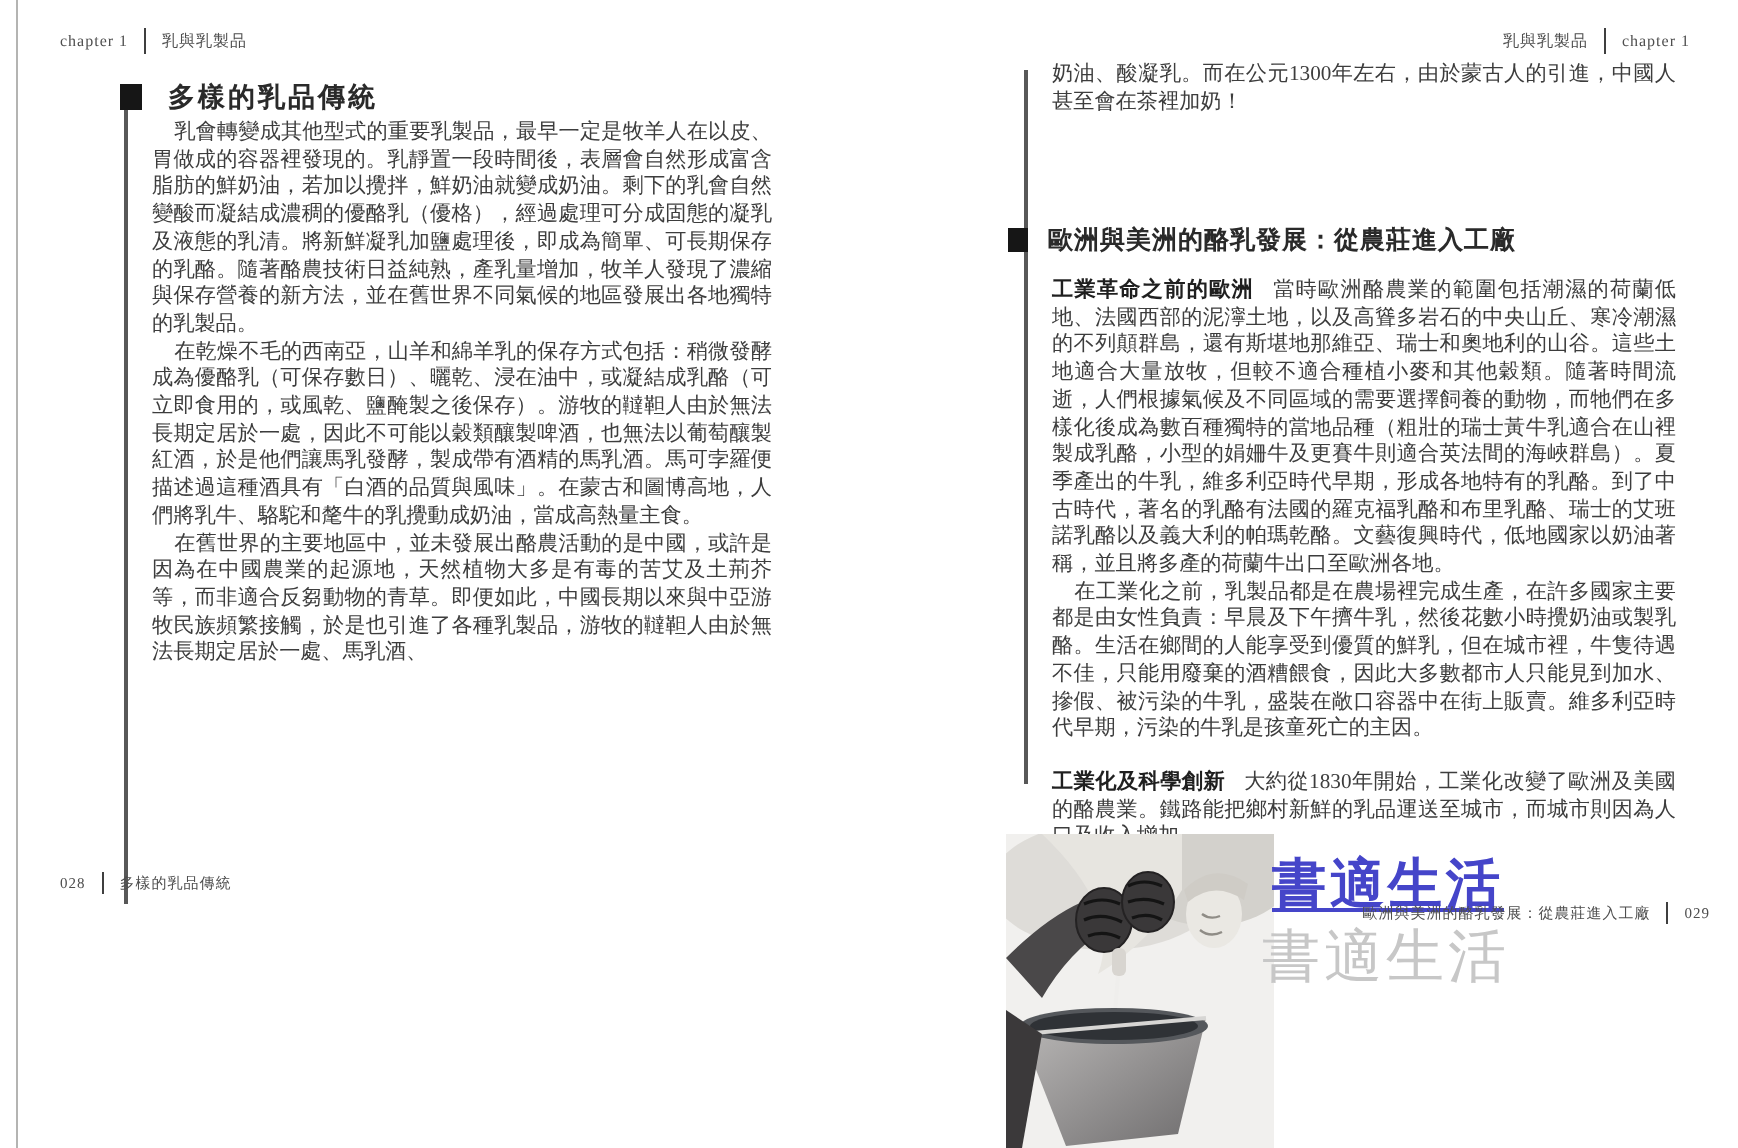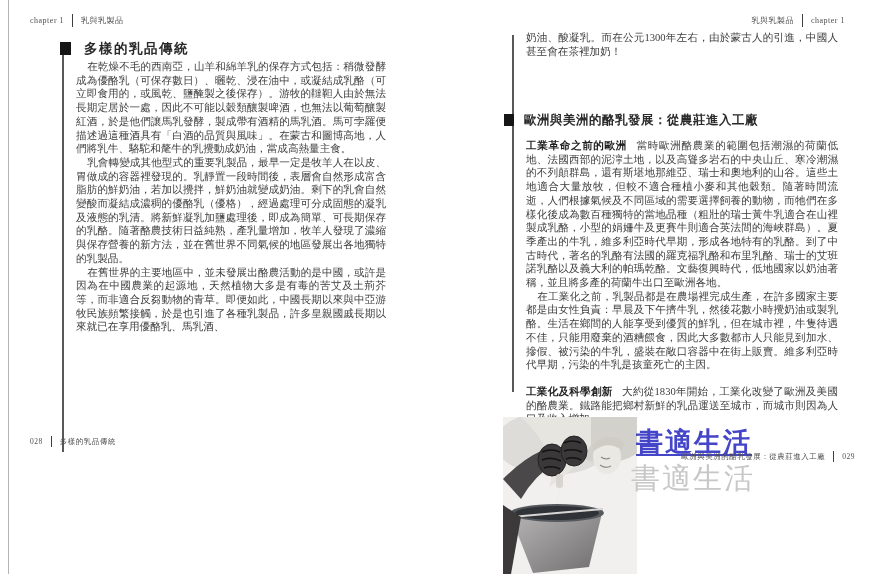--- a/index.html
+++ b/index.html
@@ -67,23 +67,23 @@
     <span>chapter 1</span>
   </div>
 
   <div class="vrule" id="rule-left"></div>
   <div class="page-title">
     <span class="sq"></span>
     <span class="t">多樣的乳品傳統</span>
   </div>
 
   <div class="body-text" id="body-left">
+    <p>乳會轉變成其他型式的重要乳製品，最早一定是牧羊人在以皮、胃做成的容器裡發現的。乳靜置一段時間後，表層會自然形成富含脂肪的鮮奶油，若加以攪拌，鮮奶油就變成奶油。剩下的乳會自然變酸而凝結成濃稠的優酪乳（優格），經過處理可分成固態的凝乳及液態的乳清。將新鮮凝乳加鹽處理後，即成為簡單、可長期保存的乳酪。隨著酪農技術日益純熟，產乳量增加，牧羊人發現了濃縮與保存營養的新方法，並在舊世界不同氣候的地區發展出各地獨特的乳製品。</p>
     <p>在乾燥不毛的西南亞，山羊和綿羊乳的保存方式包括：稍微發酵成為優酪乳（可保存數日）、曬乾、浸在油中，或凝結成乳酪（可立即食用的，或風乾、鹽醃製之後保存）。游牧的韃靼人由於無法長期定居於一處，因此不可能以穀類釀製啤酒，也無法以葡萄釀製紅酒，於是他們讓馬乳發酵，製成帶有酒精的馬乳酒。馬可孛羅便描述過這種酒具有「白酒的品質與風味」。在蒙古和圖博高地，人們將乳牛、駱駝和氂牛的乳攪動成奶油，當成高熱量主食。</p>
-    <p>乳會轉變成其他型式的重要乳製品，最早一定是牧羊人在以皮、胃做成的容器裡發現的。乳靜置一段時間後，表層會自然形成富含脂肪的鮮奶油，若加以攪拌，鮮奶油就變成奶油。剩下的乳會自然變酸而凝結成濃稠的優酪乳（優格），經過處理可分成固態的凝乳及液態的乳清。將新鮮凝乳加鹽處理後，即成為簡單、可長期保存的乳酪。隨著酪農技術日益純熟，產乳量增加，牧羊人發現了濃縮與保存營養的新方法，並在舊世界不同氣候的地區發展出各地獨特的乳製品。</p>
-    <p>在舊世界的主要地區中，並未發展出酪農活動的是中國，或許是因為在中國農業的起源地，天然植物大多是有毒的苦艾及土荊芥等，而非適合反芻動物的青草。即便如此，中國長期以來與中亞游牧民族頻繁接觸，於是也引進了各種乳製品，許多皇親國戚長期以來就已在享用優酪乳、馬乳酒、</p>
+    <p>在舊世界的主要地區中，並未發展出酪農活動的是中國，或許是因為在中國農業的起源地，天然植物大多是有毒的苦艾及土荊芥等，而非適合反芻動物的青草。即便如此，中國長期以來與中亞游牧民族頻繁接觸，於是也引進了各種乳製品，游牧的韃靼人由於無法長期定居於一處、馬乳酒、</p>
   </div>
 
   <div class="runline" id="foot-left">
     <span>028</span>
     <span class="divider"></span>
     <span>多樣的乳品傳統</span>
   </div>
 
   <div class="vrule" id="rule-right"></div>
 

